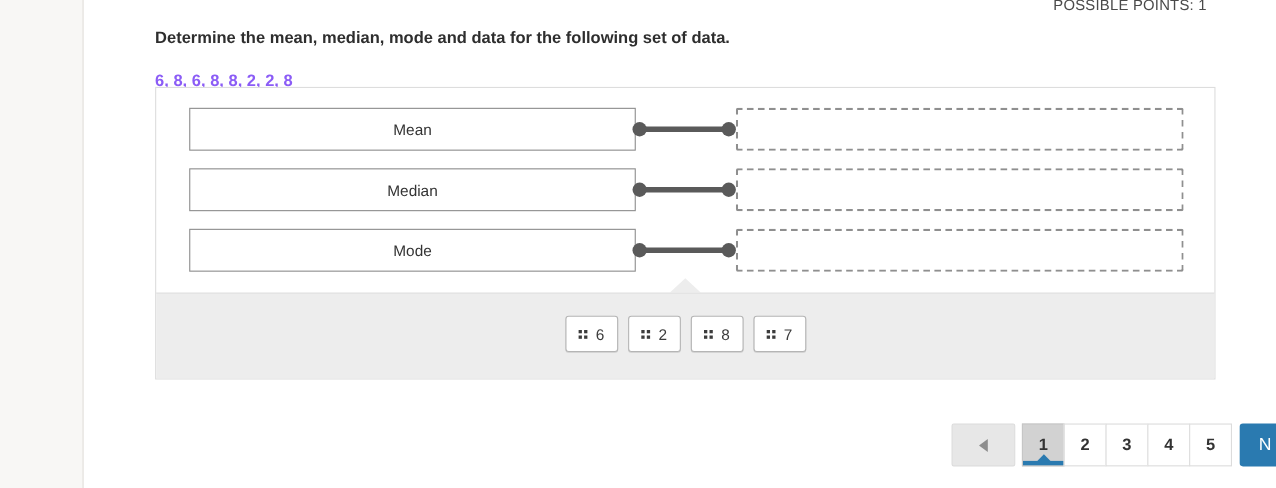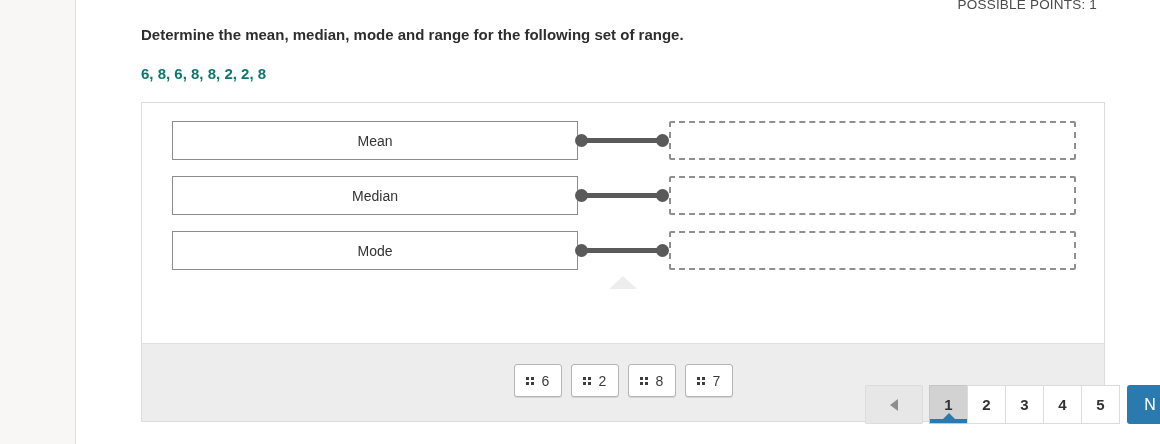--- a/index.html
+++ b/index.html
@@ -11,24 +11,24 @@
     background: #f8f7f5; border-right: 1px solid #e2dfdb; }
 
   
   .points { position: absolute; top: -3px; right: 63px; font-size: 13.5px;
     color: #4a4a4a; letter-spacing: .2px; white-space: nowrap; }
 
   
   .prompt { position: absolute; left: 141px; top: 26px; font-size: 15px;
     font-weight: bold; color: #2e2e2e; }
   .dataset { position: absolute; left: 141px; top: 65px; font-size: 15px;
-    font-weight: bold; color: #0f766e; }
+    font-weight: bold; color: #8b5cf6; }
 
   
-  .panel { position: absolute; left: 141px; top: 102px; width: 964px; height: 320px;
+  .panel { position: absolute; left: 141px; top: 79px; width: 964px; height: 266px;
     border: 1px solid #ddd; background: #fff; }
   .row { position: absolute; left: 0; height: 39px; width: 100%; }
   .row.r0 { top: 18px; } .row.r1 { top: 73px; } .row.r2 { top: 128px; }
   .label-box { position: absolute; left: 30px; top: 0; width: 406px; height: 39px;
     border: 1px solid #8c8c8c; background: #fff; display: flex; align-items: center;
     justify-content: center; font-size: 14px; color: #333; }
   .connector { position: absolute; left: 433px; top: 13px; width: 94px; height: 13px; }
   .connector .line { position: absolute; left: 6px; right: 6px; top: 4px; height: 5px;
     background: #5a5a5a; }
   .connector .dot { position: absolute; top: 0; width: 13px; height: 13px;
@@ -76,21 +76,21 @@
     align-items: center; justify-content: center; cursor: pointer;
     font-family: "Liberation Sans", sans-serif; }
 </style>
 </head>
 <body>
 
 <div class="sidebar"></div>
 
 <div class="points">POSSIBLE POINTS: 1</div>
 
-<div class="prompt">Determine the mean, median, mode and range for the following set of range.</div>
+<div class="prompt">Determine the mean, median, mode and data for the following set of data.</div>
 <div class="dataset">6, 8, 6, 8, 8, 2, 2, 8</div>
 
 <div class="panel">
 
   <div class="row r0">
     <div class="label-box">Mean</div>
     <div class="connector">
       <span class="dot left"></span>
       <span class="line"></span>
       <span class="dot right"></span>

